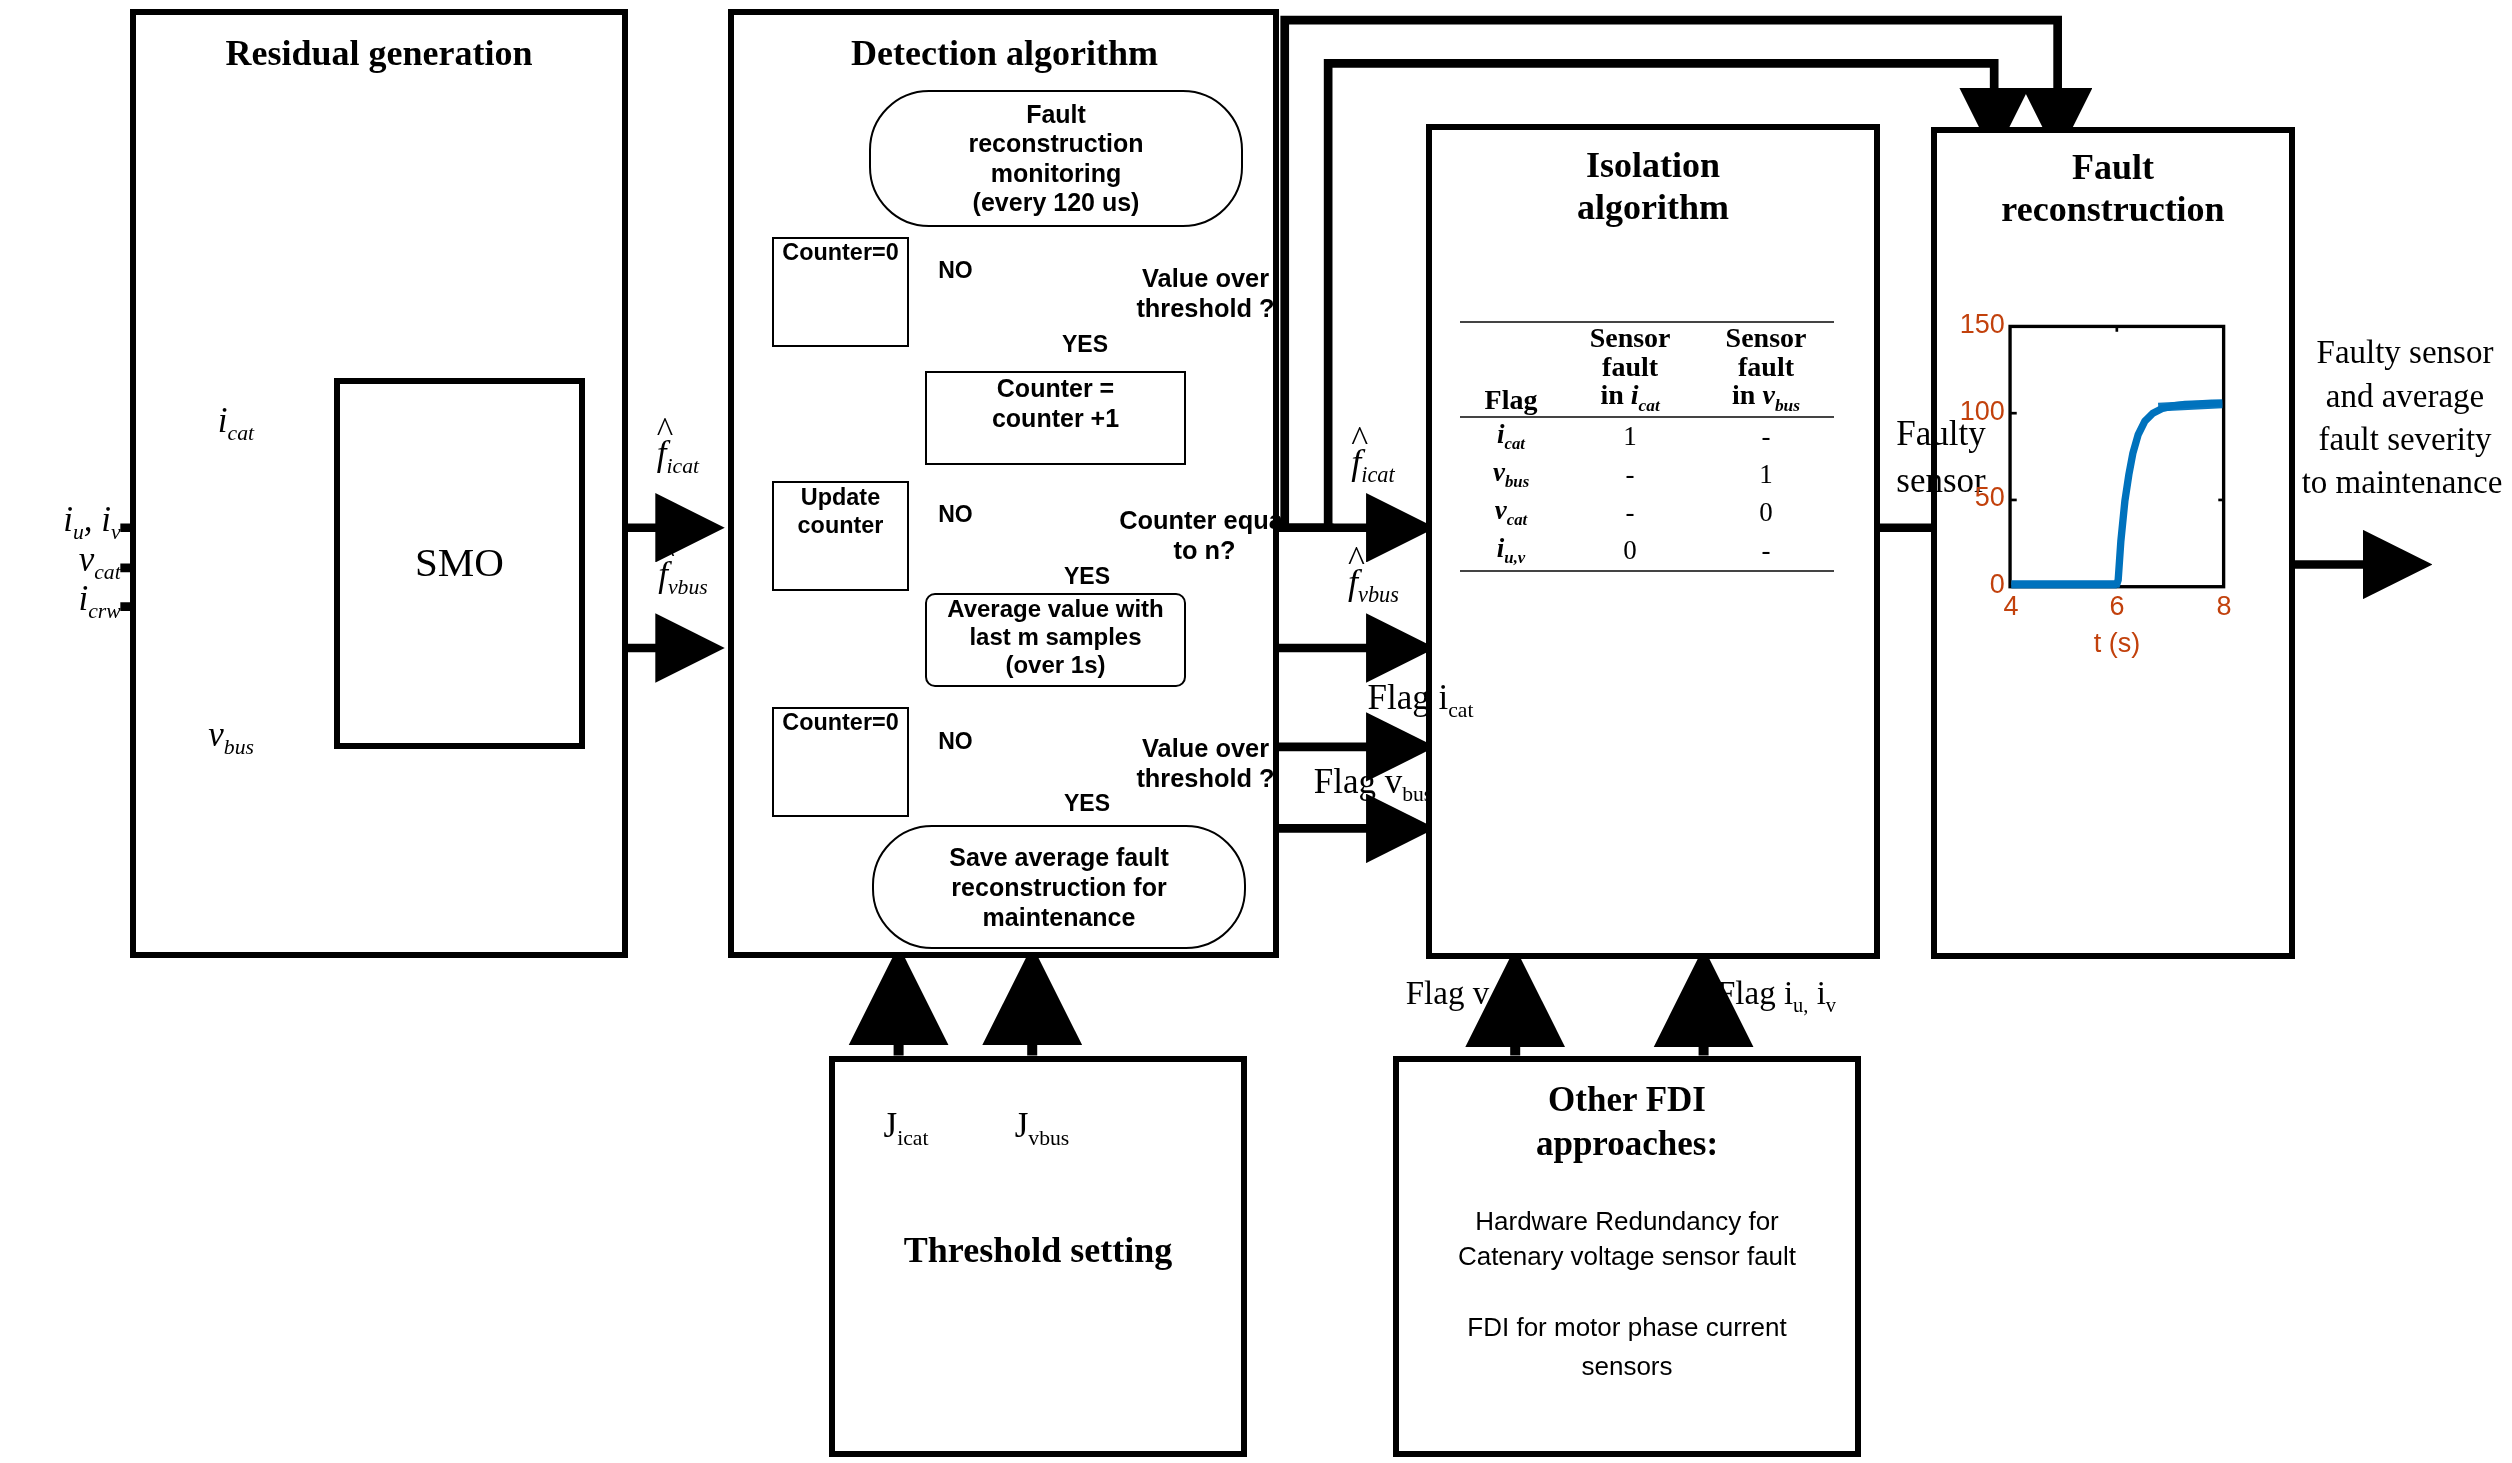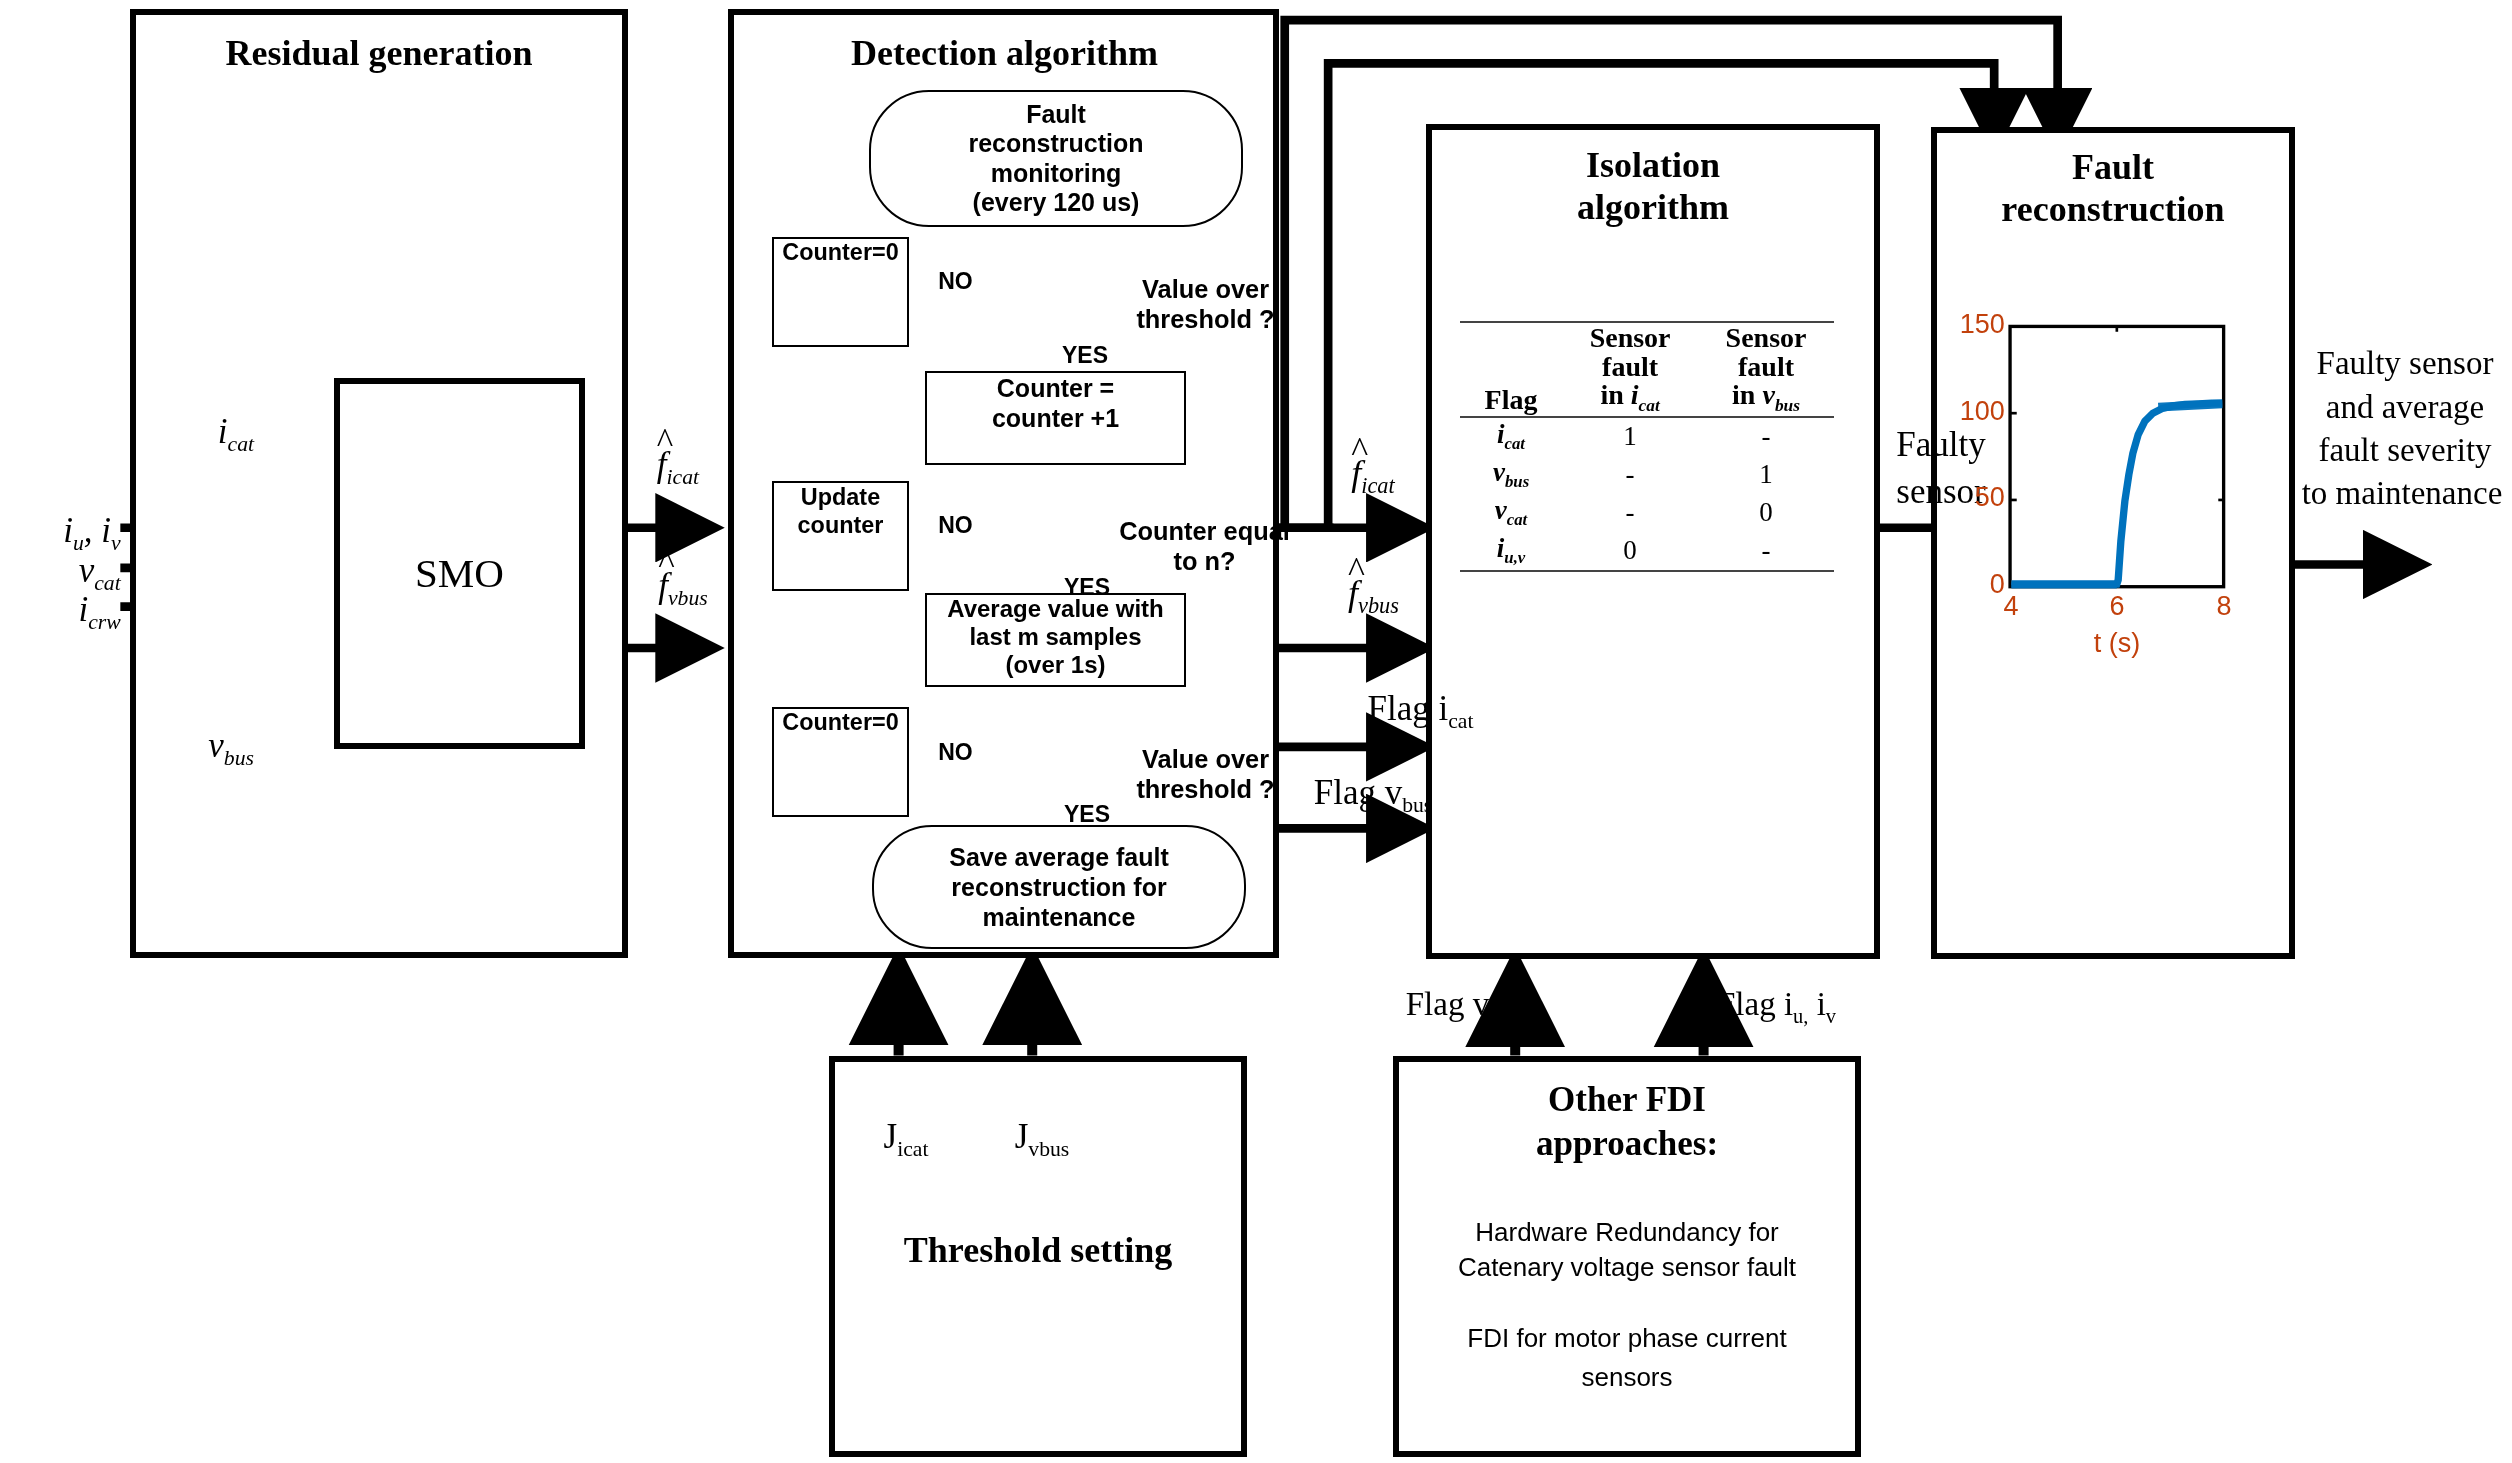--- a/index.html
+++ b/index.html
@@ -2,21 +2,21 @@
 <html style="font-size:10.7px"><head>
 <meta charset="utf-8">
 <title>FDI Block Diagram</title>
 <style>
   html,body{margin:0;padding:0;background:#fff;}
   body{font-family:"Liberation Serif",serif;}
   #root{position:relative;width:2512px;height:1463px;background:#fff;overflow:hidden;}
   .box{position:absolute;border:6px solid #000;background:#fff;box-sizing:border-box;}
   .thinbox{position:absolute;border:2.7px solid #000;background:#fff;box-sizing:border-box;}
   .title{position:absolute;font-weight:bold;text-align:center;font-family:"Liberation Serif",serif;color:#000;}
-  .lbl{position:absolute;text-align:center;color:#000;margin-top:11px;}
+  .lbl{position:absolute;text-align:center;color:#000;}
   .flow-txt{font-family:"Liberation Sans",sans-serif;font-weight:bold;color:#000;text-align:center;}
   svg.overlay{position:absolute;left:0;top:0;width:2512px;height:1463px;pointer-events:none;}
   .stadium{position:absolute;border:2.7px solid #000;border-radius:60px;background:#fff;box-sizing:border-box;
            display:flex;align-items:center;justify-content:center;}
   .rectstep{position:absolute;border:2.7px solid #000;background:#fff;box-sizing:border-box;
            display:flex;justify-content:center;}
   .math{font-family:"Liberation Serif",serif;font-style:italic;}
   .tbl{position:absolute;border-collapse:collapse;font-family:"Liberation Serif",serif;color:#000;}
   .tbl td,.tbl th{padding:1.3px 9.4px;text-align:center;font-size:27px;}
   .tbl .hdr{font-weight:bold;font-size:28px;line-height:1.02;vertical-align:bottom;}
@@ -244,21 +244,21 @@
     </div>
   </div>
 
   <div class="lbl flow-txt" style="left:919px;top:501px;width:73px;font-size:23px;">NO</div>
   <div class="lbl flow-txt" style="left:1064px;top:563px;width:73px;font-size:23px;text-align:left;">YES</div>
   <div class="lbl flow-txt" style="left:1117px;top:506px;width:175px;font-size:25.4px;line-height:1.18;">
     <div>Counter equal</div>
     <div>to n?</div>
   </div>
 
-  <div class="rectstep" style="left:925px;top:593px;width:261px;height:94px;">
+  <div class="rectstep" style="left:925px;top:593px;width:261px;height:94px;border-radius:10px;">
     <div class="flow-txt" style="font-size:24px;line-height:1.17;">
       <div>Average value with</div>
       <div>last m samples</div>
       <div>(over 1s)</div>
     </div>
   </div>
 
   <div class="rectstep" style="left:772px;top:707px;width:137px;height:110px;">
     <div class="flow-txt" style="font-size:23.4px;">Counter=0</div>
   </div>

